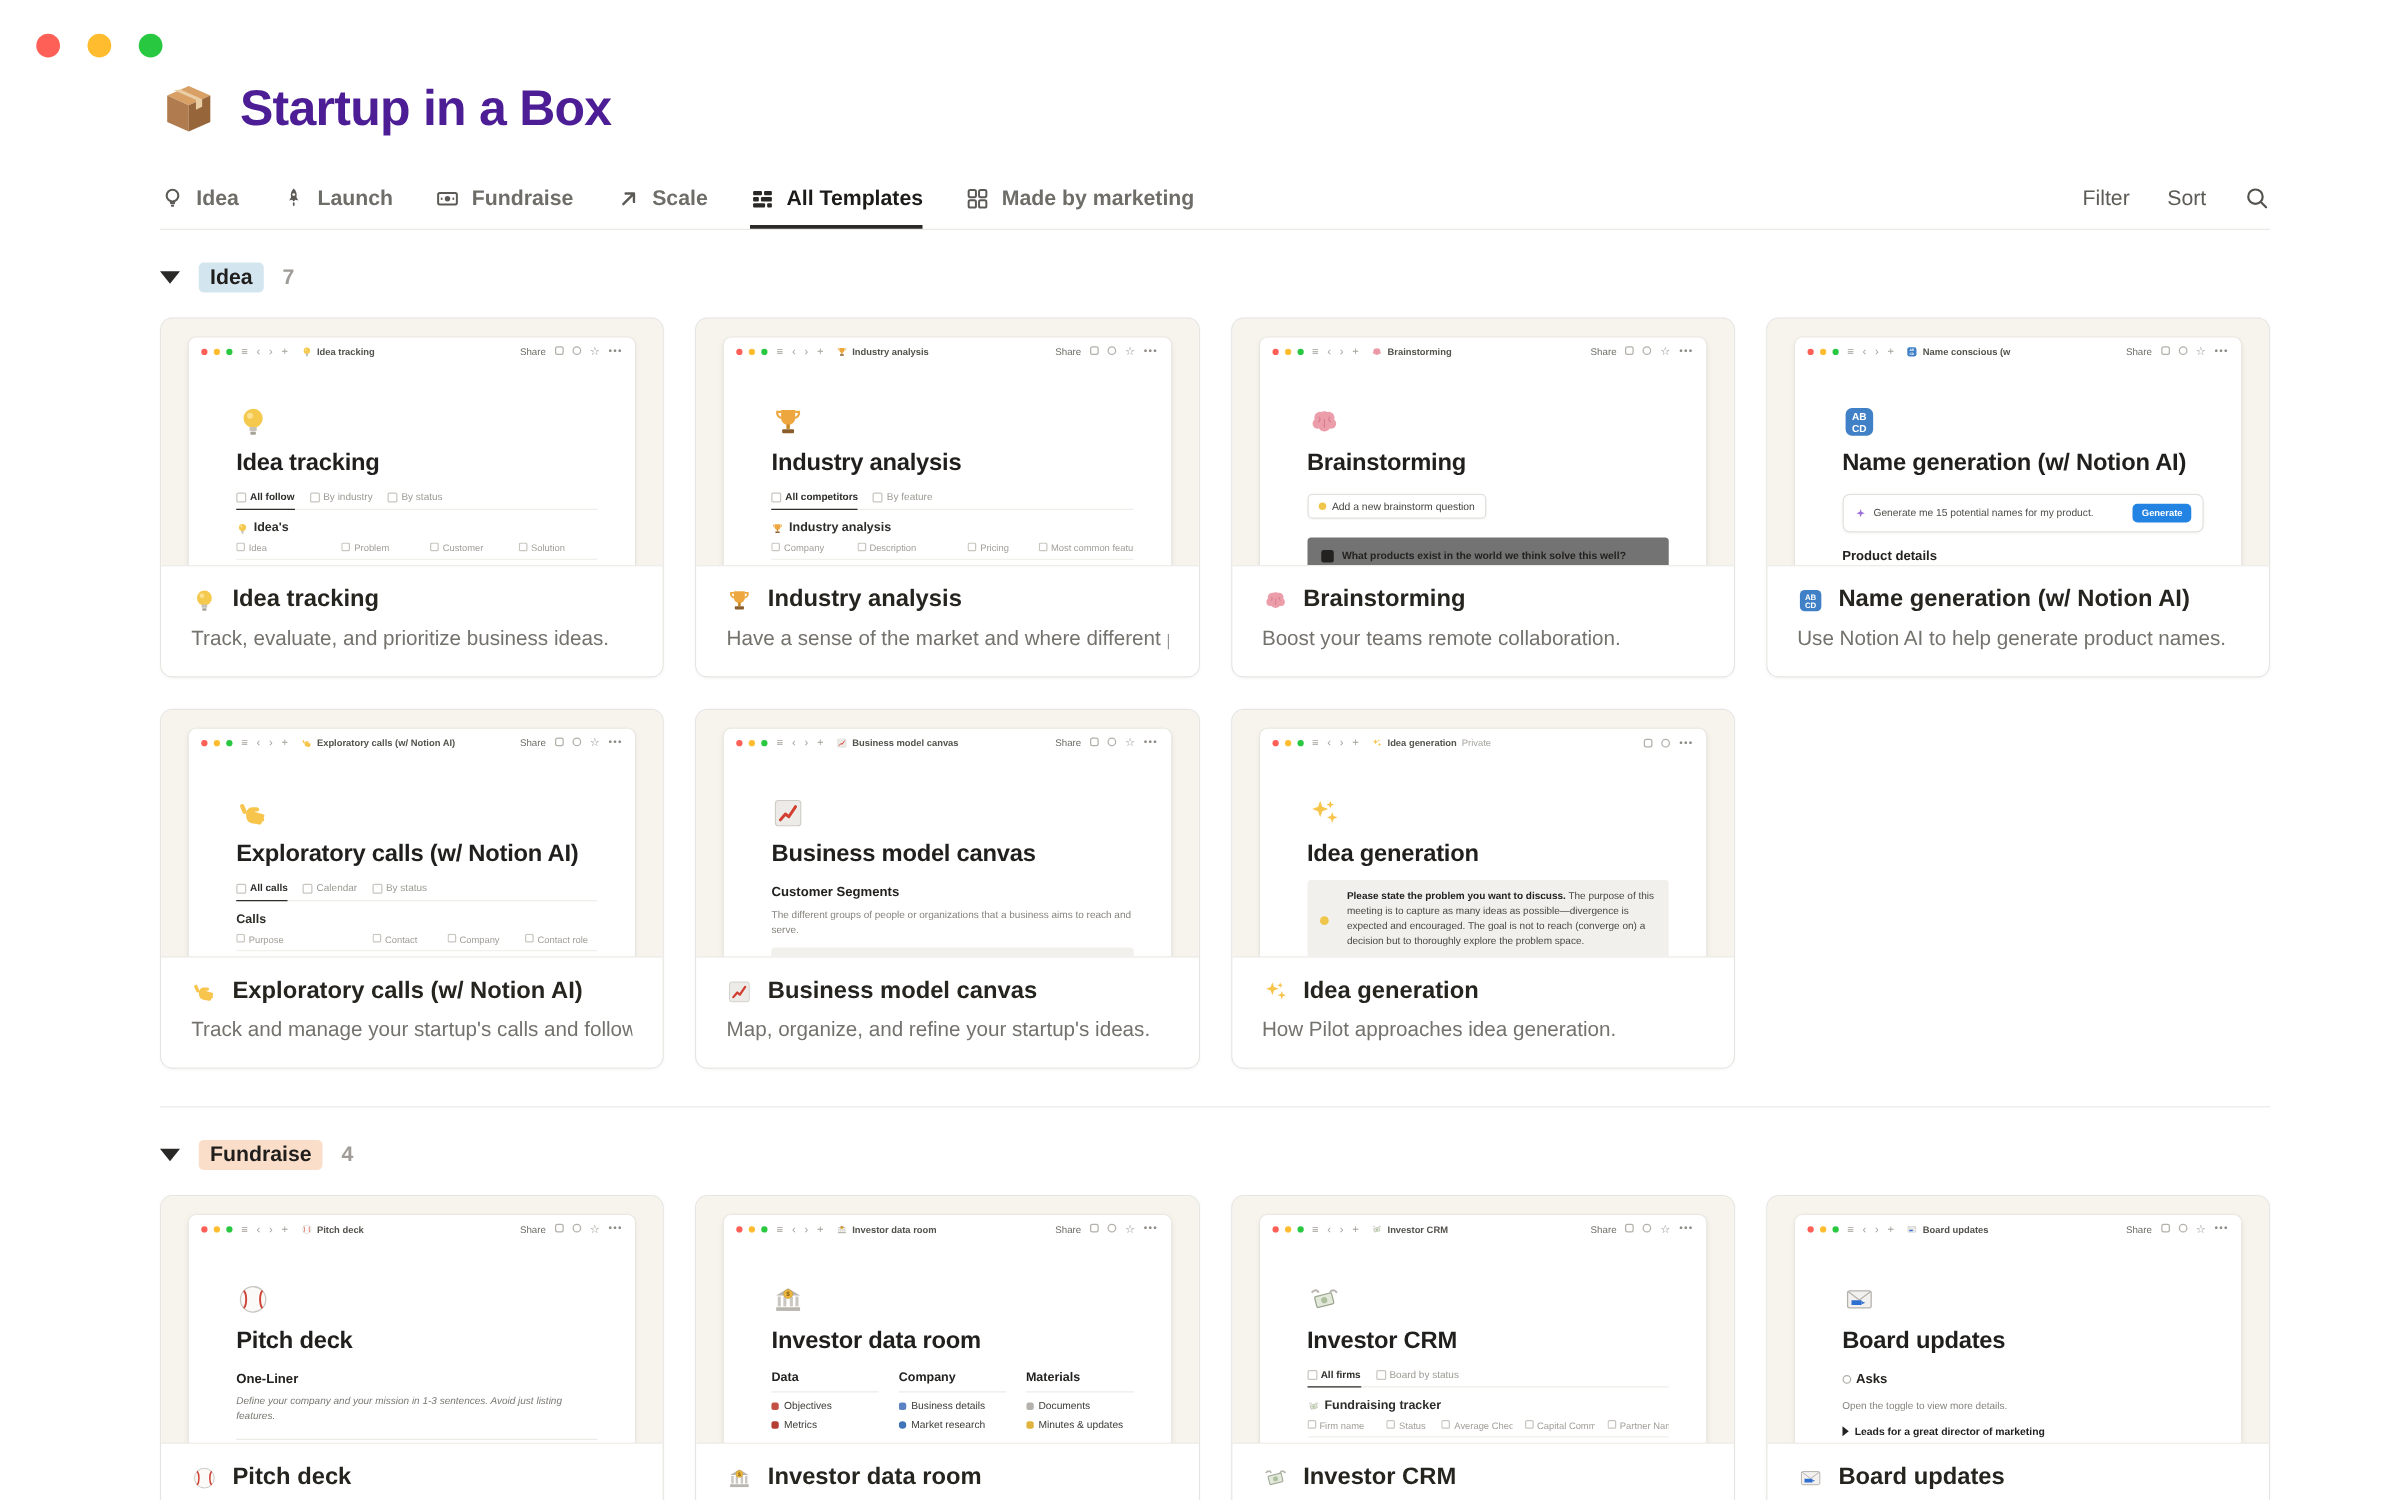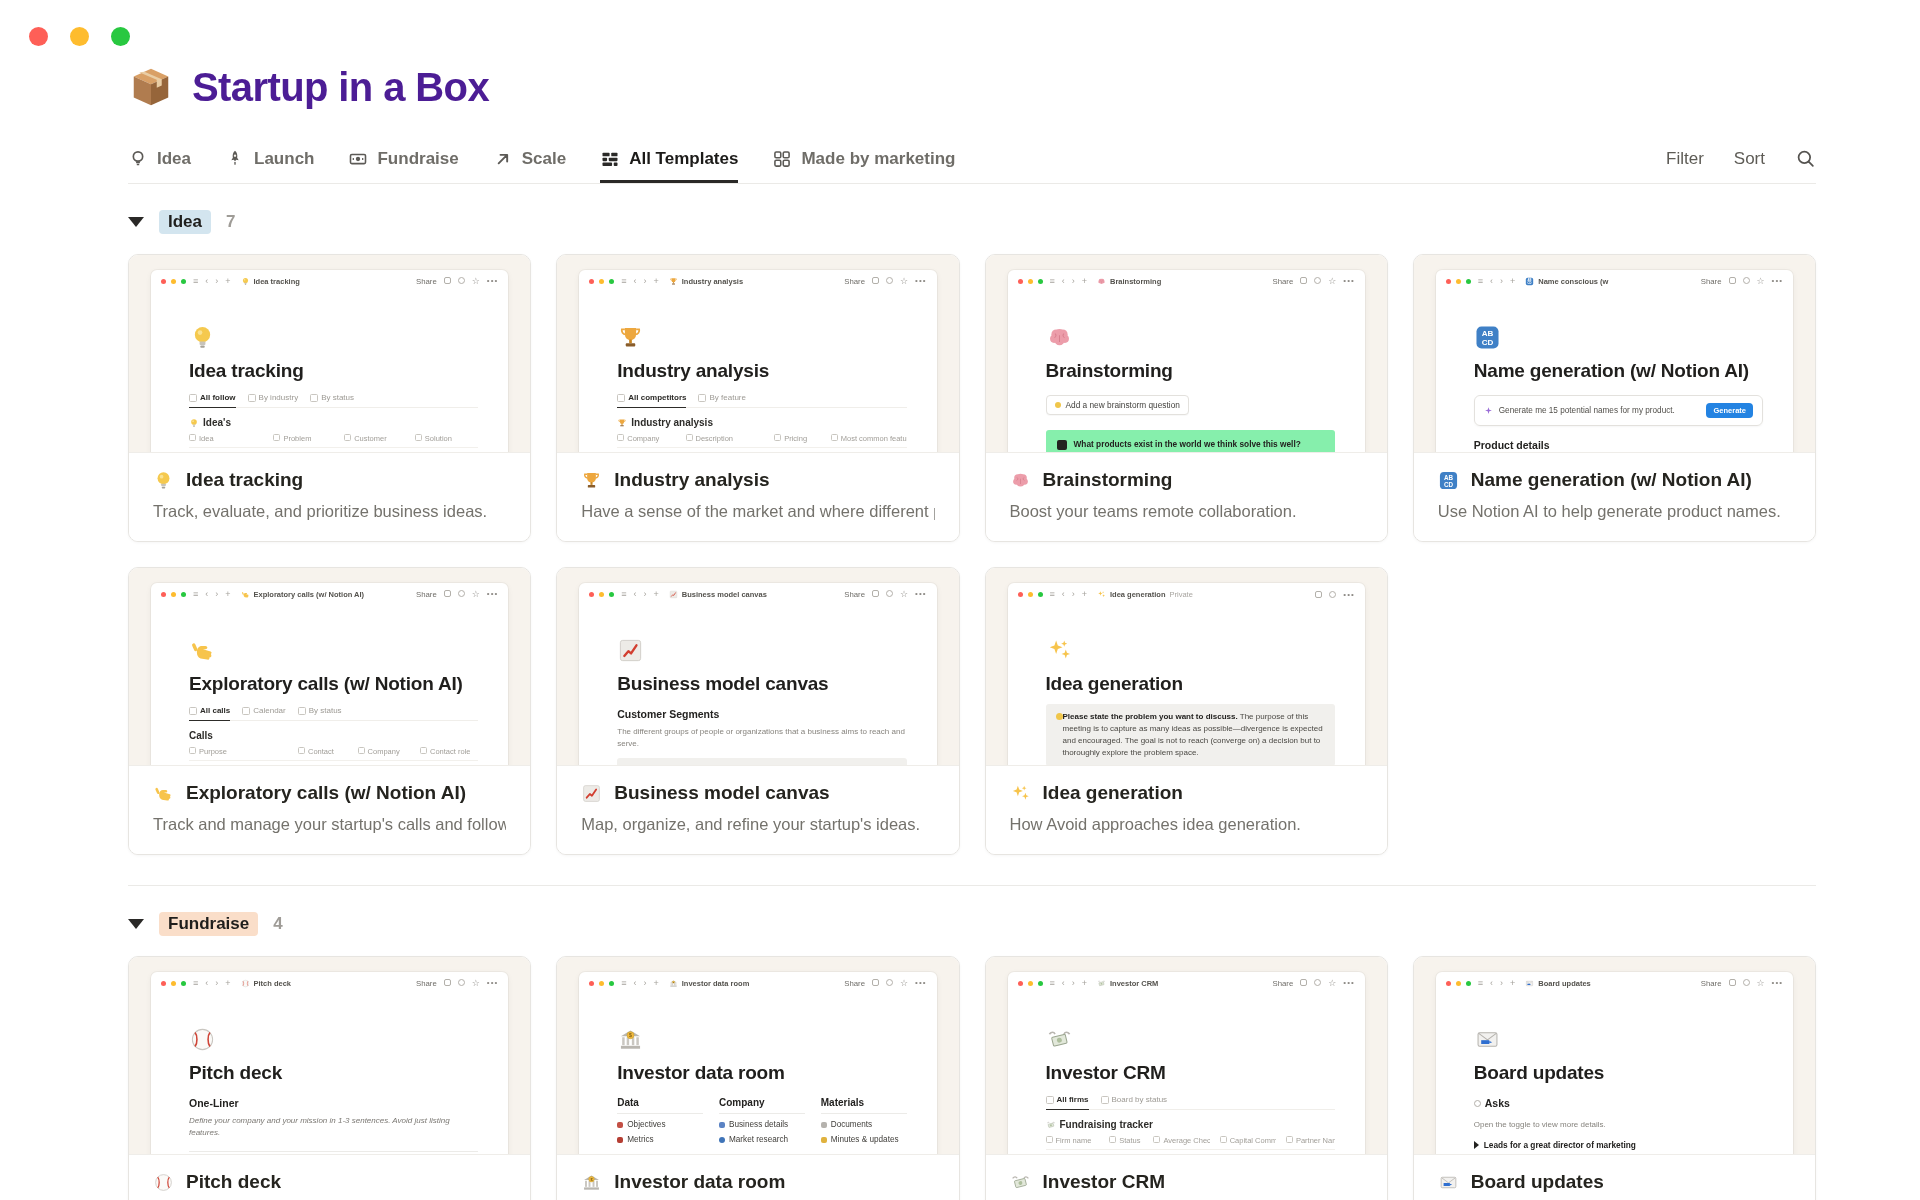--- a/index.html
+++ b/index.html
@@ -75,34 +75,34 @@
   .msec svg { width:10px; height:10px; }
   .mtable { margin-top:6px; }
   .mthead,.mtrow { display:grid; gap:0 10px; grid-template-columns:var(--cols); }
   .mthead { padding-bottom:4px; border-bottom:1px solid #f2f0ec; font-size:7.5px; color:#a19e98; }
   .mthead span { white-space:nowrap; overflow:hidden; }
   .mthead span::before { content:""; display:inline-block; width:5px; height:5px; border:1px solid #c9c6c0; border-radius:1.5px; margin-right:3px; }
   .num { text-align:right; }
 
   .mbtn { display:inline-flex; align-items:center; gap:5px; margin-top:13px; border:1px solid #e3e1dd; border-radius:4px; padding:4px 8px; font-size:8.3px; color:#454440; background:#fff; box-shadow:0 1px 1px rgba(0,0,0,.03); }
   .mbtn::before { content:""; width:6px; height:6px; border-radius:50%; background:#f0c64a; }
-  .mquest { margin-top:15px; background:#86efac; border-radius:3px; padding:9px 11px; display:flex; gap:7px; }
+  .mquest { margin-top:15px; background:#737373; border-radius:3px; padding:9px 11px; display:flex; gap:7px; }
   .mquest .qicon { width:10px; height:10px; background:#232220; border-radius:2px; flex:none; margin-top:1px; }
   .mquest .qtxt { font-size:8.3px; font-weight:700; color:#232220; line-height:1.4; }
 
   .mprompt { margin-top:13px; border:1px solid #e3e1dd; border-radius:6px; padding:7px 9px; display:flex; align-items:center; gap:6px; box-shadow:0 1px 2px rgba(0,0,0,.04); }
   .mprompt svg { width:9px; height:9px; flex:none; }
   .mprompt .ptxt { font-size:8.2px; color:#514f4a; white-space:nowrap; overflow:hidden; }
   .mgen { margin-left:auto; background:#2383e2; color:#fff; font-size:7.5px; font-weight:600; padding:3px 7px; border-radius:4px; flex:none; }
 
   .mh2 { margin-top:13px; font-size:10.5px; font-weight:700; color:#232220; display:flex; align-items:center; gap:4px; }
   .mp { margin-top:6px; font-size:8px; color:#87847e; line-height:1.45; }
   .mp.italic { font-style:italic; color:#7b7873; }
   .mdivider { margin-top:13px; border-top:1px solid #ecebe8; }
-  .mcall { margin-top:9px; background:#f1f0ed; border-radius:3px; padding:7px 10px; display:flex; gap:0; font-size:8px; color:#4a4843; line-height:1.5; }
+  .mcall { margin-top:9px; background:#f1f0ed; border-radius:3px; padding:7px 10px; display:flex; gap:15px; font-size:8px; color:#4a4843; line-height:1.5;align-items:center; }
   .mcall .cico { width:7px; height:7px; border-radius:50%; background:#f0c64a; flex:none; margin-top:2px; }
   .mcall b { color:#232220; }
 
   .mcols { margin-top:13px; display:grid; grid-template-columns:1fr 1fr 1fr; gap:0 16px; }
   .mgh { font-size:10px; font-weight:700; color:#232220; padding-bottom:5px; border-bottom:1px solid #ecebe8; }
   .mitem { margin-top:6px; font-size:8.2px; color:#3f3d39; display:flex; align-items:center; gap:4px; white-space:nowrap; overflow:hidden; }
   .mitem::before { content:""; width:6px; height:6px; border-radius:2px; flex:none; }
   .mitem.dot-red::before { background:#c35045; }
   .mitem.dot-rose::before { background:#b53e33; }
   .mitem.dot-blue::before { background:#5b83c4; }
@@ -700,21 +700,21 @@
             </div>
           </div>
         </div>
         <div class="cfoot">
           <div class="ctitle">
             <svg>
                 <use href="#sym-sparkles"></use>
               </svg>
             <span>Idea generation</span>
           </div>
-          <div class="cdesc">How Avoid approaches idea generation.</div>
+          <div class="cdesc">How Pilot approaches idea generation.</div>
         </div>
       </div>
 
     </div>
 
     <hr class="sec-divider">
 
     <div class="section-head">
       <span class="tri"></span>
       <span class="pill pill-orange">Fundraise</span>

